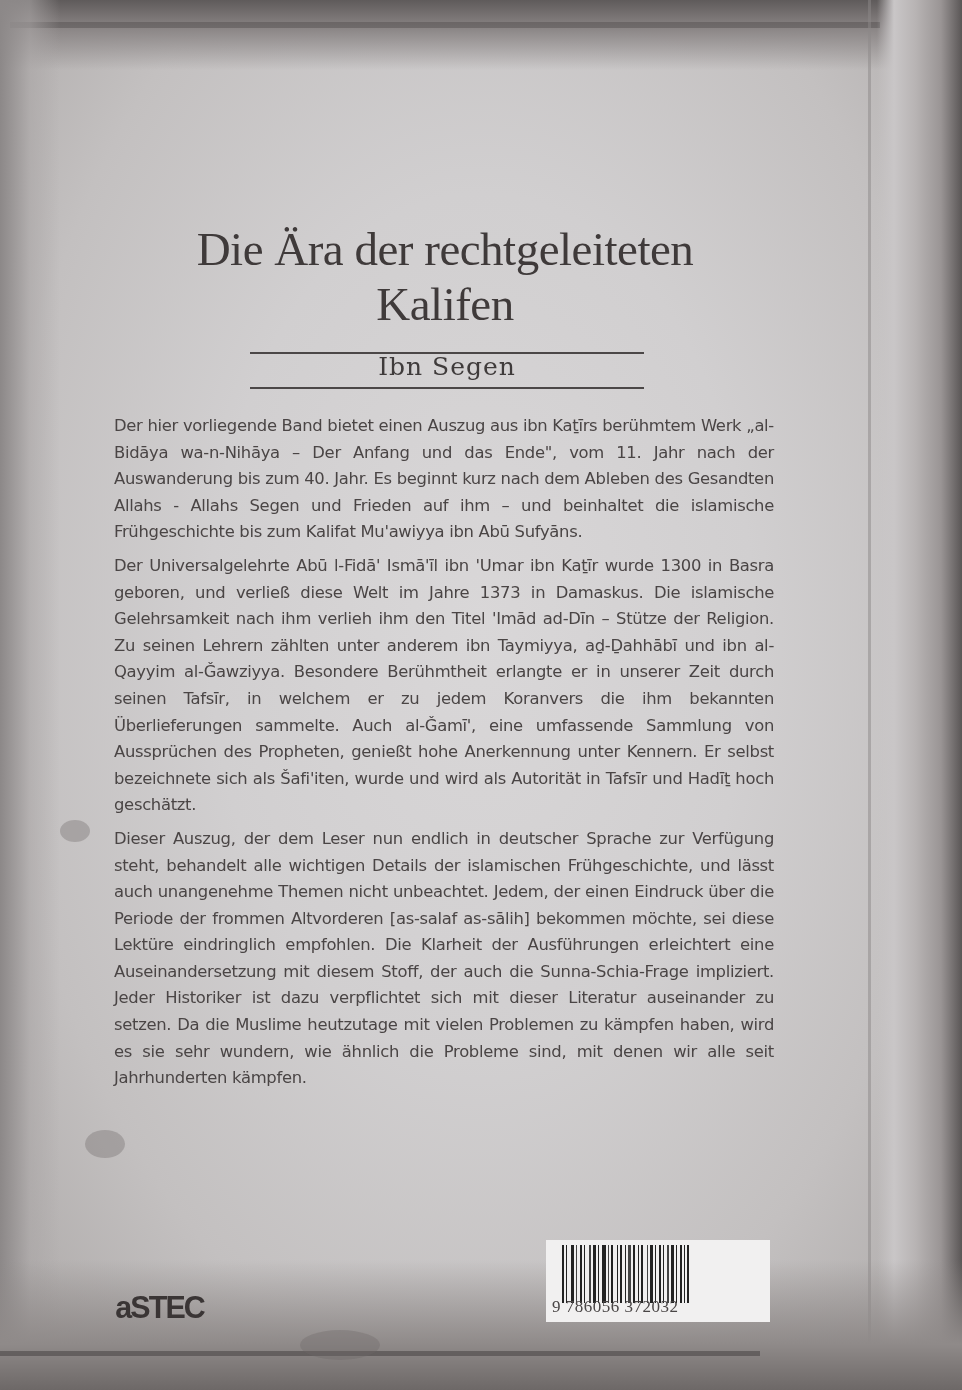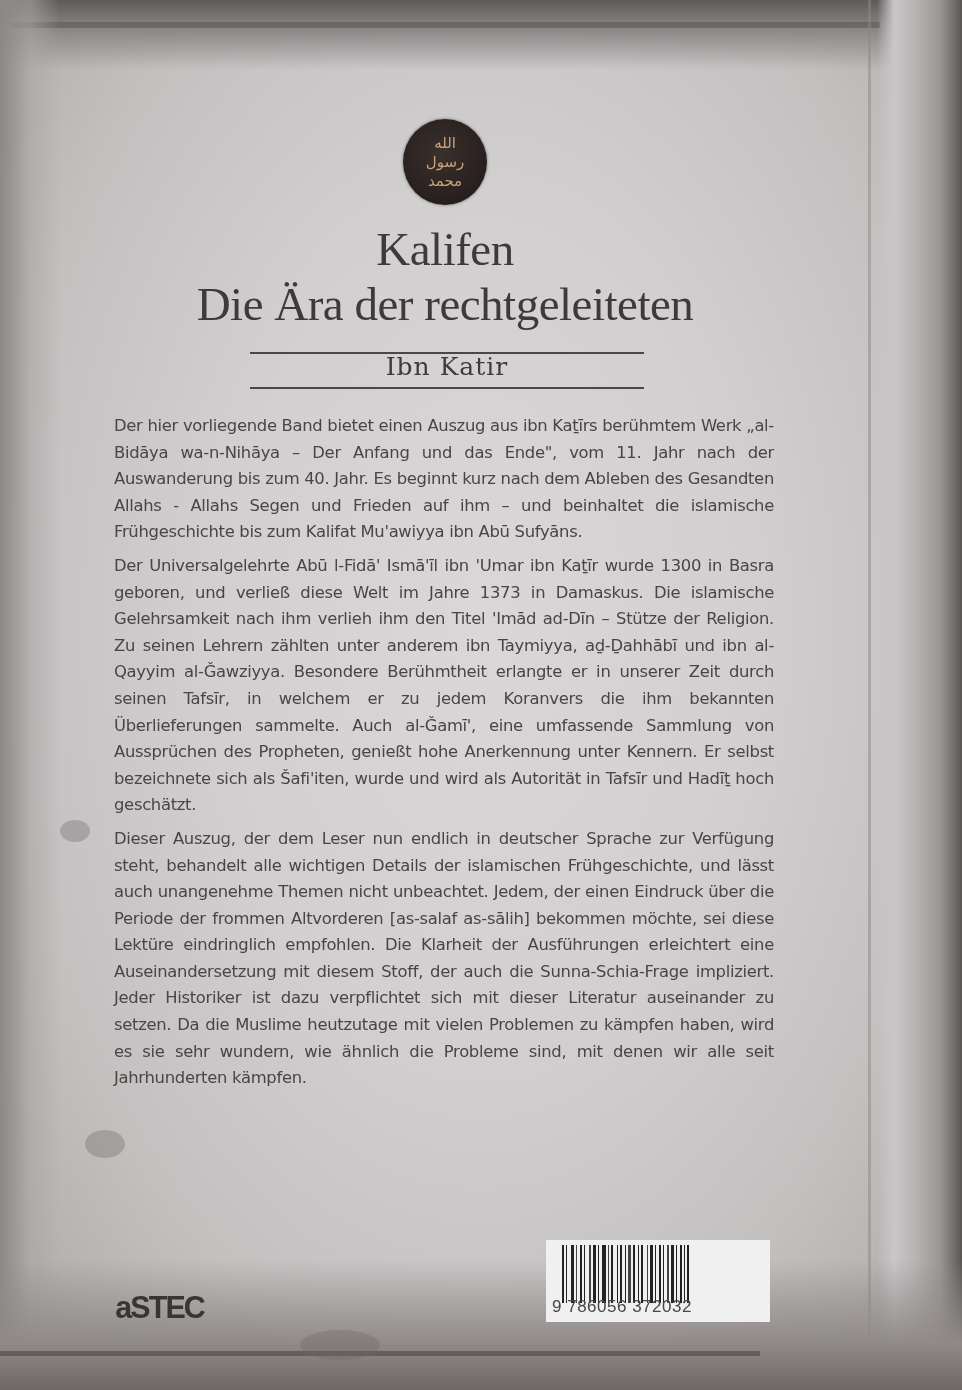--- a/index.html
+++ b/index.html
@@ -87,52 +87,47 @@
     position: absolute; left: 546px; top: 1240px; width: 224px; height: 82px;
     background: #f1f0f0;
   }
   .bars {
     position: absolute; left: 16px; top: 5px; width: 196px; height: 58px;
     display: flex; align-items: stretch;
   }
   .bars i { display: block; height: 100%; }
   .barcode-num {
     position: absolute; left: 6px; top: 57px; width: 210px;
-    font-family: Liberation Sans, sans-serif;
+    font-family: Liberation Serif, serif;
     font-size: 17px; color: #4a4646; letter-spacing: 0.5px; background: transparent;
   }
 </style>
 </head>
 <body>
 
 <div class="cover">
   <div class="grime-top"></div>
   <div class="grime-top-line"></div>
   <div class="grime-left"></div>
   <div class="spine-line"></div>
   <div class="grime-right-spine"></div>
   <div class="grime-bottom"></div>
   <div class="grime-bottom-line"></div>
   <div class="stain" style="left:60px;top:820px;width:30px;height:22px;"></div>
   <div class="stain" style="left:85px;top:1130px;width:40px;height:28px;"></div>
   <div class="stain" style="left:300px;top:1330px;width:80px;height:30px;"></div>
 
-  <div class="seal">
-    <span>الله</span>
-    <span>رسول</span>
-    <span>محمد</span>
+
+  <div class="title">
+    <div>Die Ära der rechtgeleiteten</div>
+    <div>Kalifen</div>
   </div>
 
-  <div class="title">
-    <div>Kalifen</div>
-    <div>Die Ära der rechtgeleiteten</div>
-  </div>
-
   <div class="rule" style="top:352px;"></div>
-  <div class="author">Ibn Katir</div>
+  <div class="author">Ibn Segen</div>
   <div class="rule" style="top:387px;"></div>
 
   <div class="body">
     <p>Der hier vorliegende Band bietet einen Auszug aus ibn Kaṯīrs berühmtem Werk „al-Bidāya wa-n-Nihāya – Der Anfang und das Ende", vom 11. Jahr nach der Auswanderung bis zum 40. Jahr. Es beginnt kurz nach dem Ableben des Gesandten Allahs - Allahs Segen und Frieden auf ihm – und beinhaltet die islamische Frühgeschichte bis zum Kalifat Mu'awiyya ibn Abū Sufyāns.</p>
     <p>Der Universalgelehrte Abū l-Fidā' Ismā'īl ibn 'Umar ibn Kaṯīr wurde 1300 in Basra geboren, und verließ diese Welt im Jahre 1373 in Damaskus. Die isla­mische Gelehrsamkeit nach ihm verlieh ihm den Titel 'Imād ad-Dīn – Stütze der Religion. Zu seinen Lehrern zählten unter anderem ibn Taymiyya, aḏ-Ḏahhābī und ibn al-Qayyim al-Ǧawziyya. Besondere Berühmtheit erlangte er in unserer Zeit durch seinen Tafsīr, in welchem er zu jedem Koranvers die ihm bekannten Überlieferungen sammelte. Auch al-Ǧamī', eine umfassende Sammlung von Aussprüchen des Propheten, genießt hohe Anerkennung unter Kennern. Er selbst bezeichnete sich als Šafi'iten, wurde und wird als Autorität in Tafsīr und Hadīṯ hoch geschätzt.</p>
     <p>Dieser Auszug, der dem Leser nun endlich in deutscher Sprache zur Verfü­gung steht, behandelt alle wichtigen Details der islamischen Frühge­schichte, und lässt auch unangenehme Themen nicht unbeachtet. Jedem, der einen Eindruck über die Periode der frommen Altvorderen [as-salaf as-sālih] bekommen möchte, sei diese Lektüre eindringlich empfohlen. Die Klarheit der Ausführungen erleichtert eine Auseinandersetzung mit diesem Stoff, der auch die Sunna-Schia-Frage impliziert. Jeder Historiker ist dazu verpflichtet sich mit dieser Literatur auseinander zu setzen. Da die Muslime heutzutage mit vielen Problemen zu kämpfen haben, wird es sie sehr wundern, wie ähnlich die Probleme sind, mit denen wir alle seit Jahrhun­derten kämpfen.</p>
   </div>
 
   <div class="logo">aSTEC</div>
 

